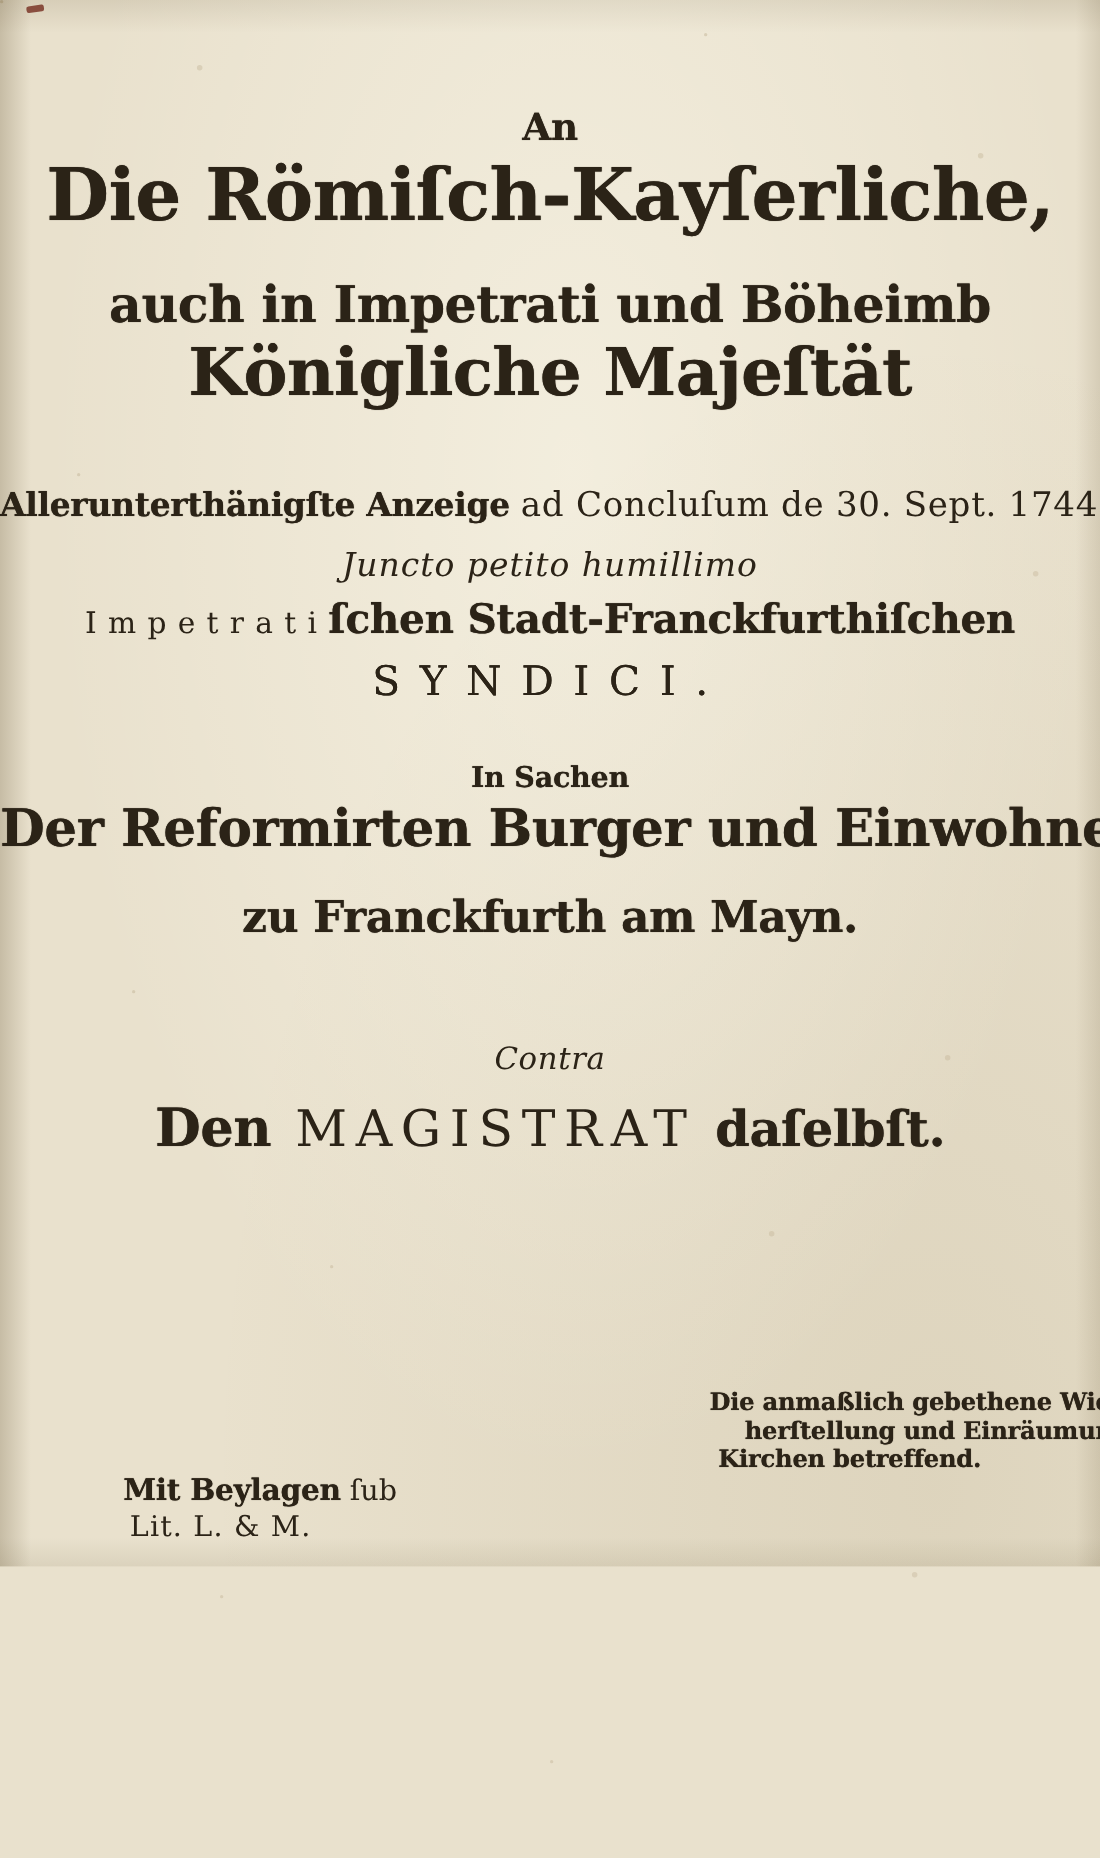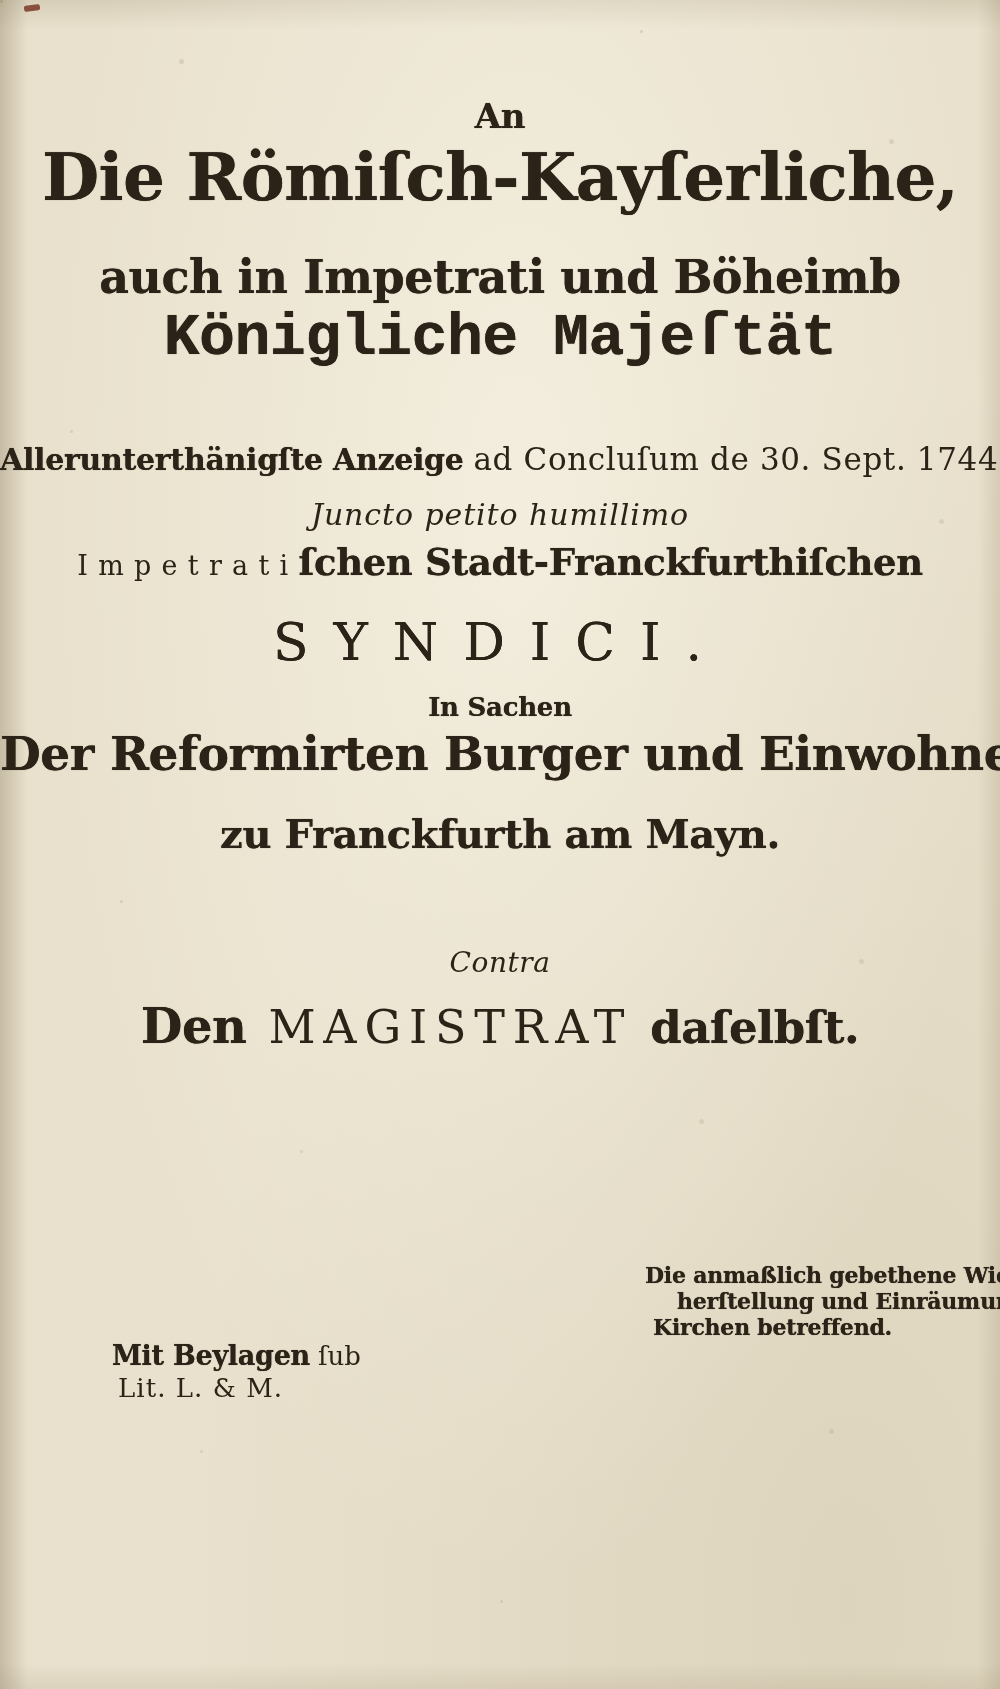--- a/index.html
+++ b/index.html
@@ -4,21 +4,21 @@
 <style>
   html, body { margin: 0; padding: 0; }
   body {
     width: 1000px; height: 1689px;
     overflow: hidden;
     font-family: "DejaVu Serif", "Liberation Serif", serif;
     background: #e9e1cd;
   }
   .page {
     position: relative;
-    width: 1000px; height: 1689px;
+    width: 1000px; height: 1424px;
     color: #2b2317;
     background:
       radial-gradient(ellipse at 52% 30%, rgba(255,253,242,0.45), rgba(255,253,242,0) 65%),
       radial-gradient(ellipse at 85% 95%, rgba(120,100,50,0.10), rgba(120,100,50,0) 55%),
       linear-gradient(90deg, rgba(95,78,45,0.25), rgba(95,78,45,0) 28px),
       linear-gradient(270deg, rgba(95,78,45,0.14), rgba(95,78,45,0) 22px),
       linear-gradient(180deg, rgba(95,78,45,0.13), rgba(95,78,45,0) 30px),
       linear-gradient(0deg, rgba(95,78,45,0.10), rgba(95,78,45,0) 26px),
       #e9e1cd;
   }
@@ -28,33 +28,33 @@
     font-weight: bold;
     letter-spacing: -0.01em;
     text-shadow: 0 0 0.7px currentColor;
   }
   .roman { font-family: "DejaVu Serif", "Liberation Serif", serif; font-weight: normal; }
   .ital  { font-family: "DejaVu Serif", "Liberation Serif", serif; font-style: italic; }
 
   .salutation   { top: 96px;  font-size: 34px; }
   .title1       { top: 138px; font-size: 66px; }
   .title2       { top: 250px; font-size: 46px; }
-  .title3       { top: 304px; font-size: 60px; font-family: Liberation Mono, monospace; }
+  .title3       { top: 304px; font-size: 60px; }
 
   .notice-row   { top: 441px; font-size: 0; }
   .notice-row .bl { font-size: 30px; vertical-align: baseline; }
   .notice-row .ro { font-size: 31px; margin-left: 10px; vertical-align: baseline; letter-spacing: 0.02em; }
 
   .latin        { top: 497px; font-size: 30px; letter-spacing: 0.03em; }
 
   .party-row    { top: 540px; font-size: 0; }
   .party-row .ro { font-size: 27px; letter-spacing: 0.38em; vertical-align: baseline; }
   .party-row .bl { font-size: 37px; vertical-align: baseline; }
 
-  .syndici      { top: 612px; font-size: 52px; letter-spacing: 0.48em; text-shadow: 0 0 0.5px currentColor; }
+  .syndici      { top: 598px; font-size: 37px; letter-spacing: 0.48em; text-shadow: 0 0 0.5px currentColor; }
   .in-sachen    { top: 692px; font-size: 26px; }
 
   .plaintiff1   { top: 726px; font-size: 47px; }
   .plaintiff2   { top: 810px; font-size: 40px; }
 
   .contra       { top: 946px; font-size: 28px; letter-spacing: 0.02em; }
 
   .defendant-row { top: 998px; font-size: 0; }
   .defendant-row .bl1 { font-size: 48px; vertical-align: baseline; }
   .defendant-row .ro  { font-size: 46px; letter-spacing: 0.17em; margin: 0 18px 0 22px; vertical-align: baseline; }

